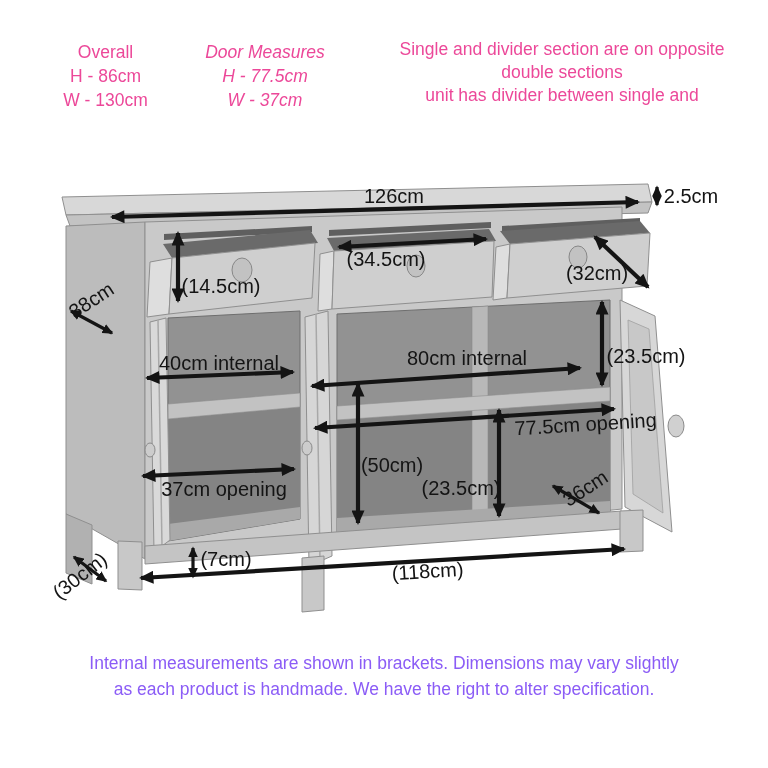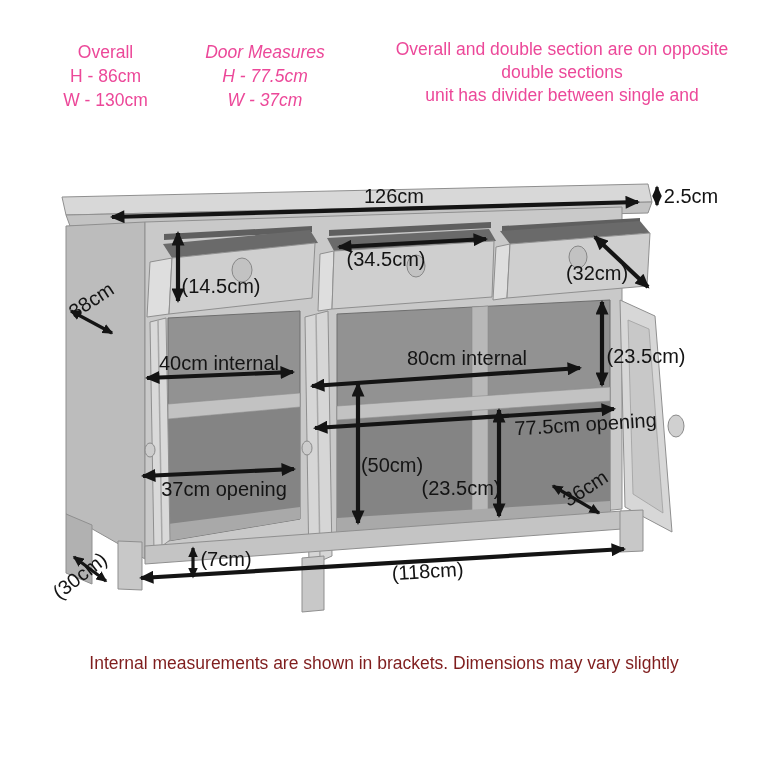--- a/index.html
+++ b/index.html
@@ -3,21 +3,21 @@
 <meta charset="utf-8">
 <style>
   html,body{margin:0;padding:0;}
   body{
     width:768px;height:768px;position:relative;background:#ffffff;
     font-family:"Liberation Sans", sans-serif;color:#1a1a1a;overflow:hidden;
   }
   .hdr{position:absolute;text-align:center;font-size:17.5px;line-height:24px;color:#ec4899;}
   .hdr.note{line-height:23px;}
   .footer{position:absolute;left:0;top:650px;width:768px;text-align:center;
-          font-size:17.5px;line-height:26px;color:#7f1d1d;}
+          font-size:17.5px;line-height:26px;color:#8b5cf6;}
   svg.diagram{position:absolute;left:0;top:0;}
   .wood-stroke{stroke:#8f8f8f;stroke-width:1;}
   .dim-line{stroke:#141414;stroke-width:4.2;fill:none;stroke-linecap:butt;}
   .dim-line.small{stroke-width:3.2;}
   text.dim{font-family:"Liberation Sans",sans-serif;font-size:20px;fill:#141414;text-anchor:middle;}
 </style>
 </head>
 <body>
 
 <div class="hdr" style="left:38px;top:40px;width:135px;">
@@ -26,21 +26,21 @@
   <div>W - 130cm</div>
 </div>
 
 <div class="hdr" style="left:180px;top:40px;width:170px;font-style:italic;">
   <div>Door Measures</div>
   <div>H - 77.5cm</div>
   <div>W - 37cm</div>
 </div>
 
 <div class="hdr note" style="left:368px;top:38px;width:388px;">
-  <div>Overall and double section are on opposite</div>
+  <div>Single and divider section are on opposite</div>
   <div>double sections</div>
   <div>unit has divider between single and</div>
 </div>
 
 <svg class="diagram" width="768" height="768" viewBox="0 0 768 768">
   <defs>
     <marker id="ah" viewBox="0 0 10 9" refX="8.6" refY="4.5" markerWidth="15" markerHeight="13" markerUnits="userSpaceOnUse" orient="auto-start-reverse">
       <path d="M0,0 L10,4.5 L0,9 z" fill="#141414"></path>
     </marker>
     <marker id="ahs" viewBox="0 0 10 9" refX="8.6" refY="4.5" markerWidth="11" markerHeight="10" markerUnits="userSpaceOnUse" orient="auto-start-reverse">
@@ -144,13 +144,14 @@
     <text class="dim" x="589" y="494" transform="rotate(-33 589 494)">36cm</text>
     <text class="dim" x="224" y="496">37cm opening</text>
     <text class="dim" x="226" y="566">(7cm)</text>
     <text class="dim" x="428" y="578" transform="rotate(-3.5 428 578)">(118cm)</text>
     <text class="dim" x="84" y="581" transform="rotate(-38 84 581)">(30cm)</text>
   </g>
 </svg>
 
 <div class="footer">
   <div>Internal measurements are shown in brackets. Dimensions may vary slightly</div>
+  <div>as each product is handmade. We have the right to alter specification.</div>
 </div>
 
 </body></html>

